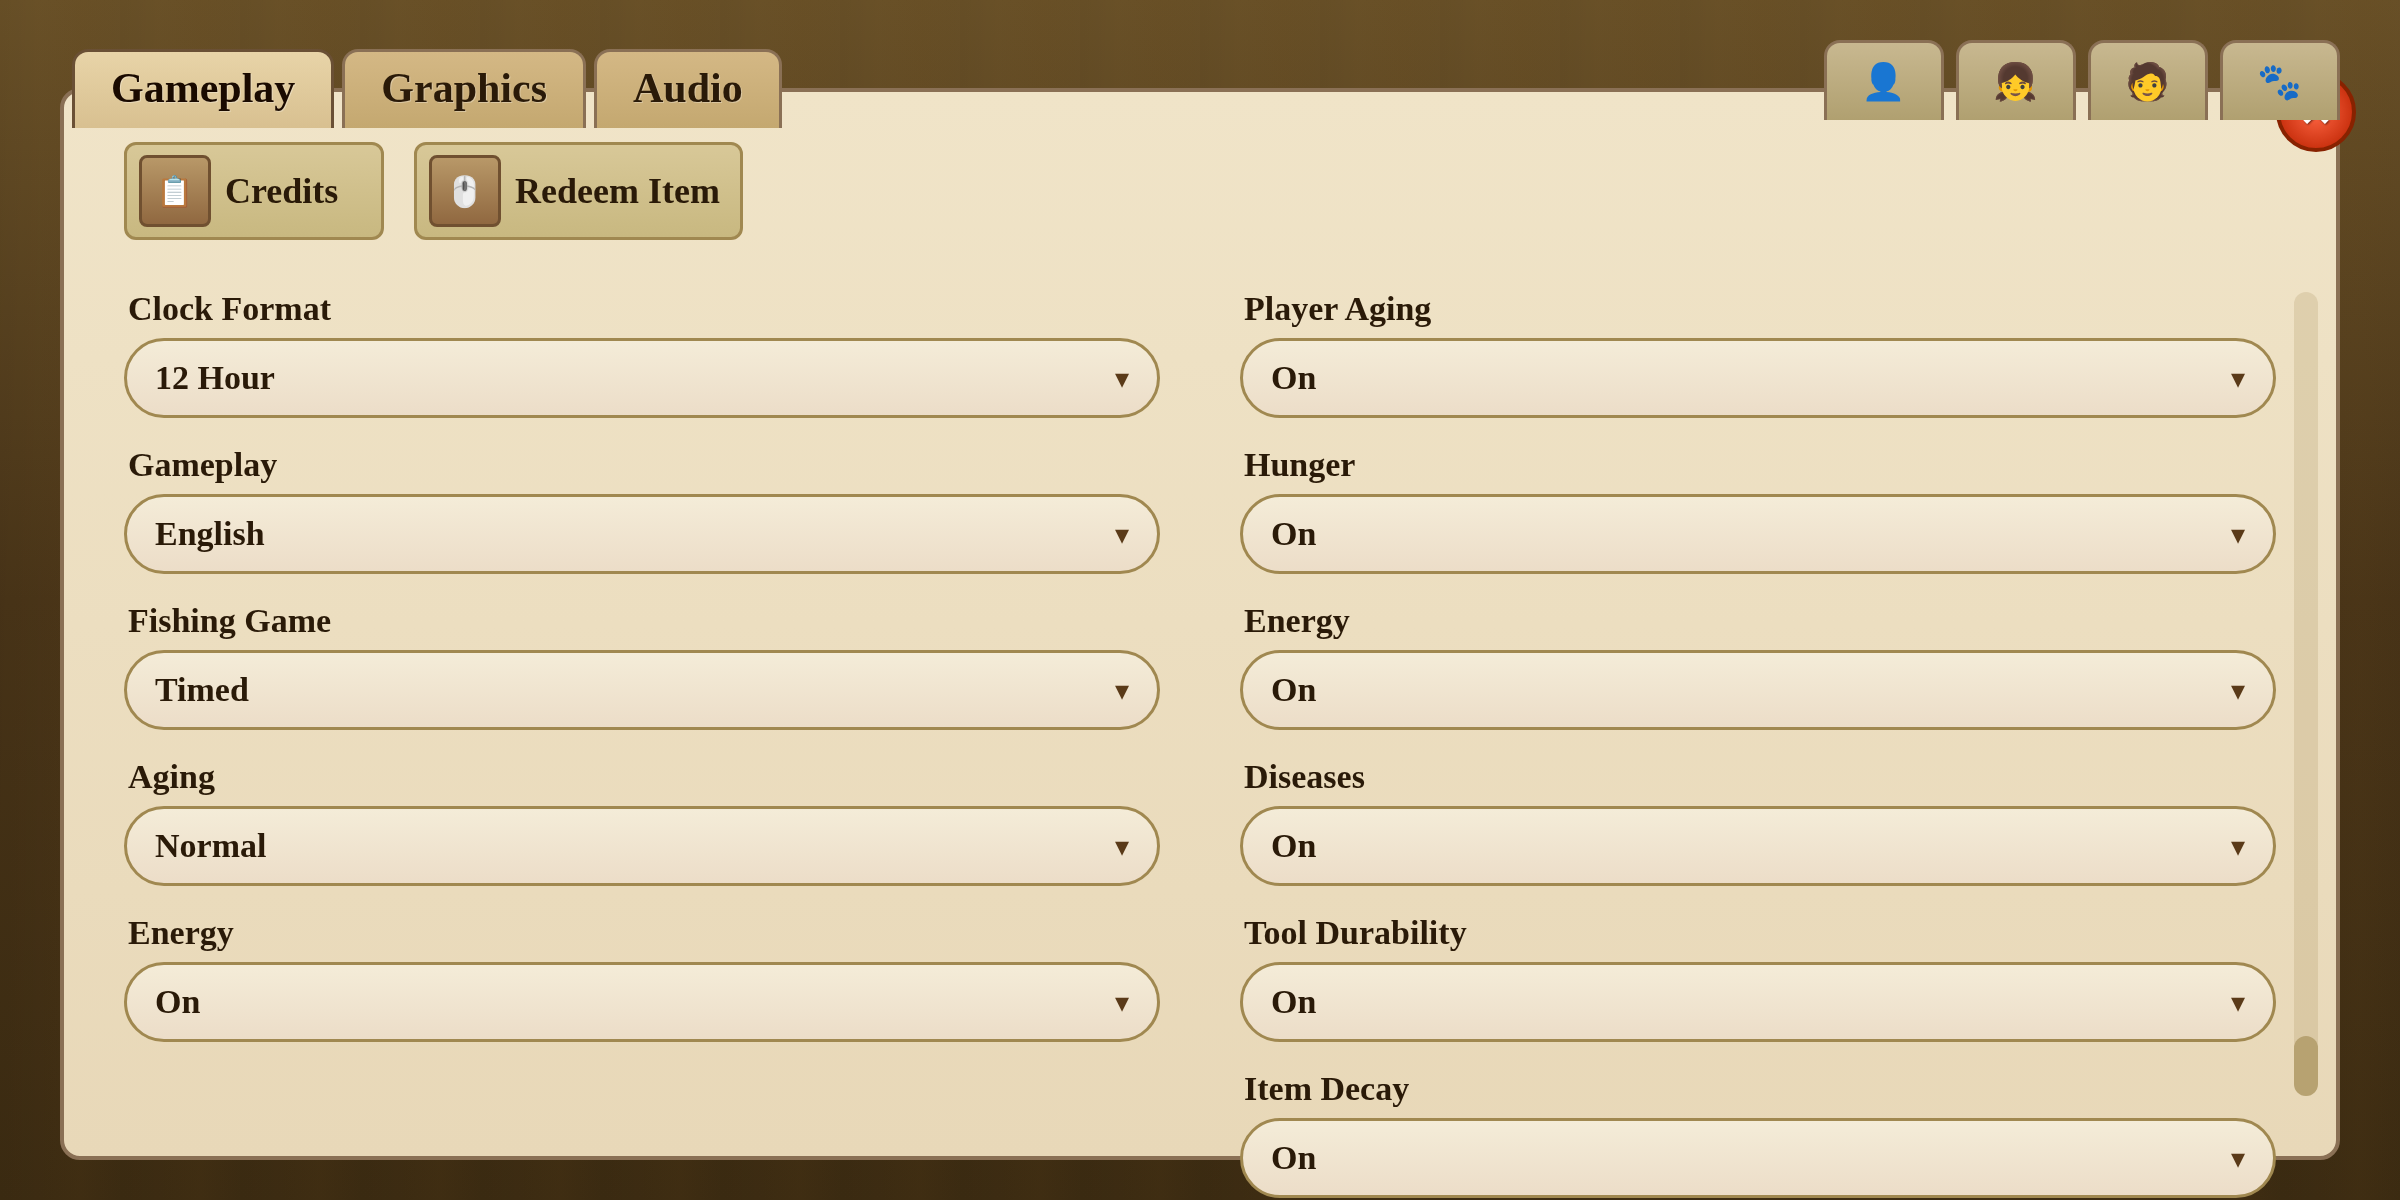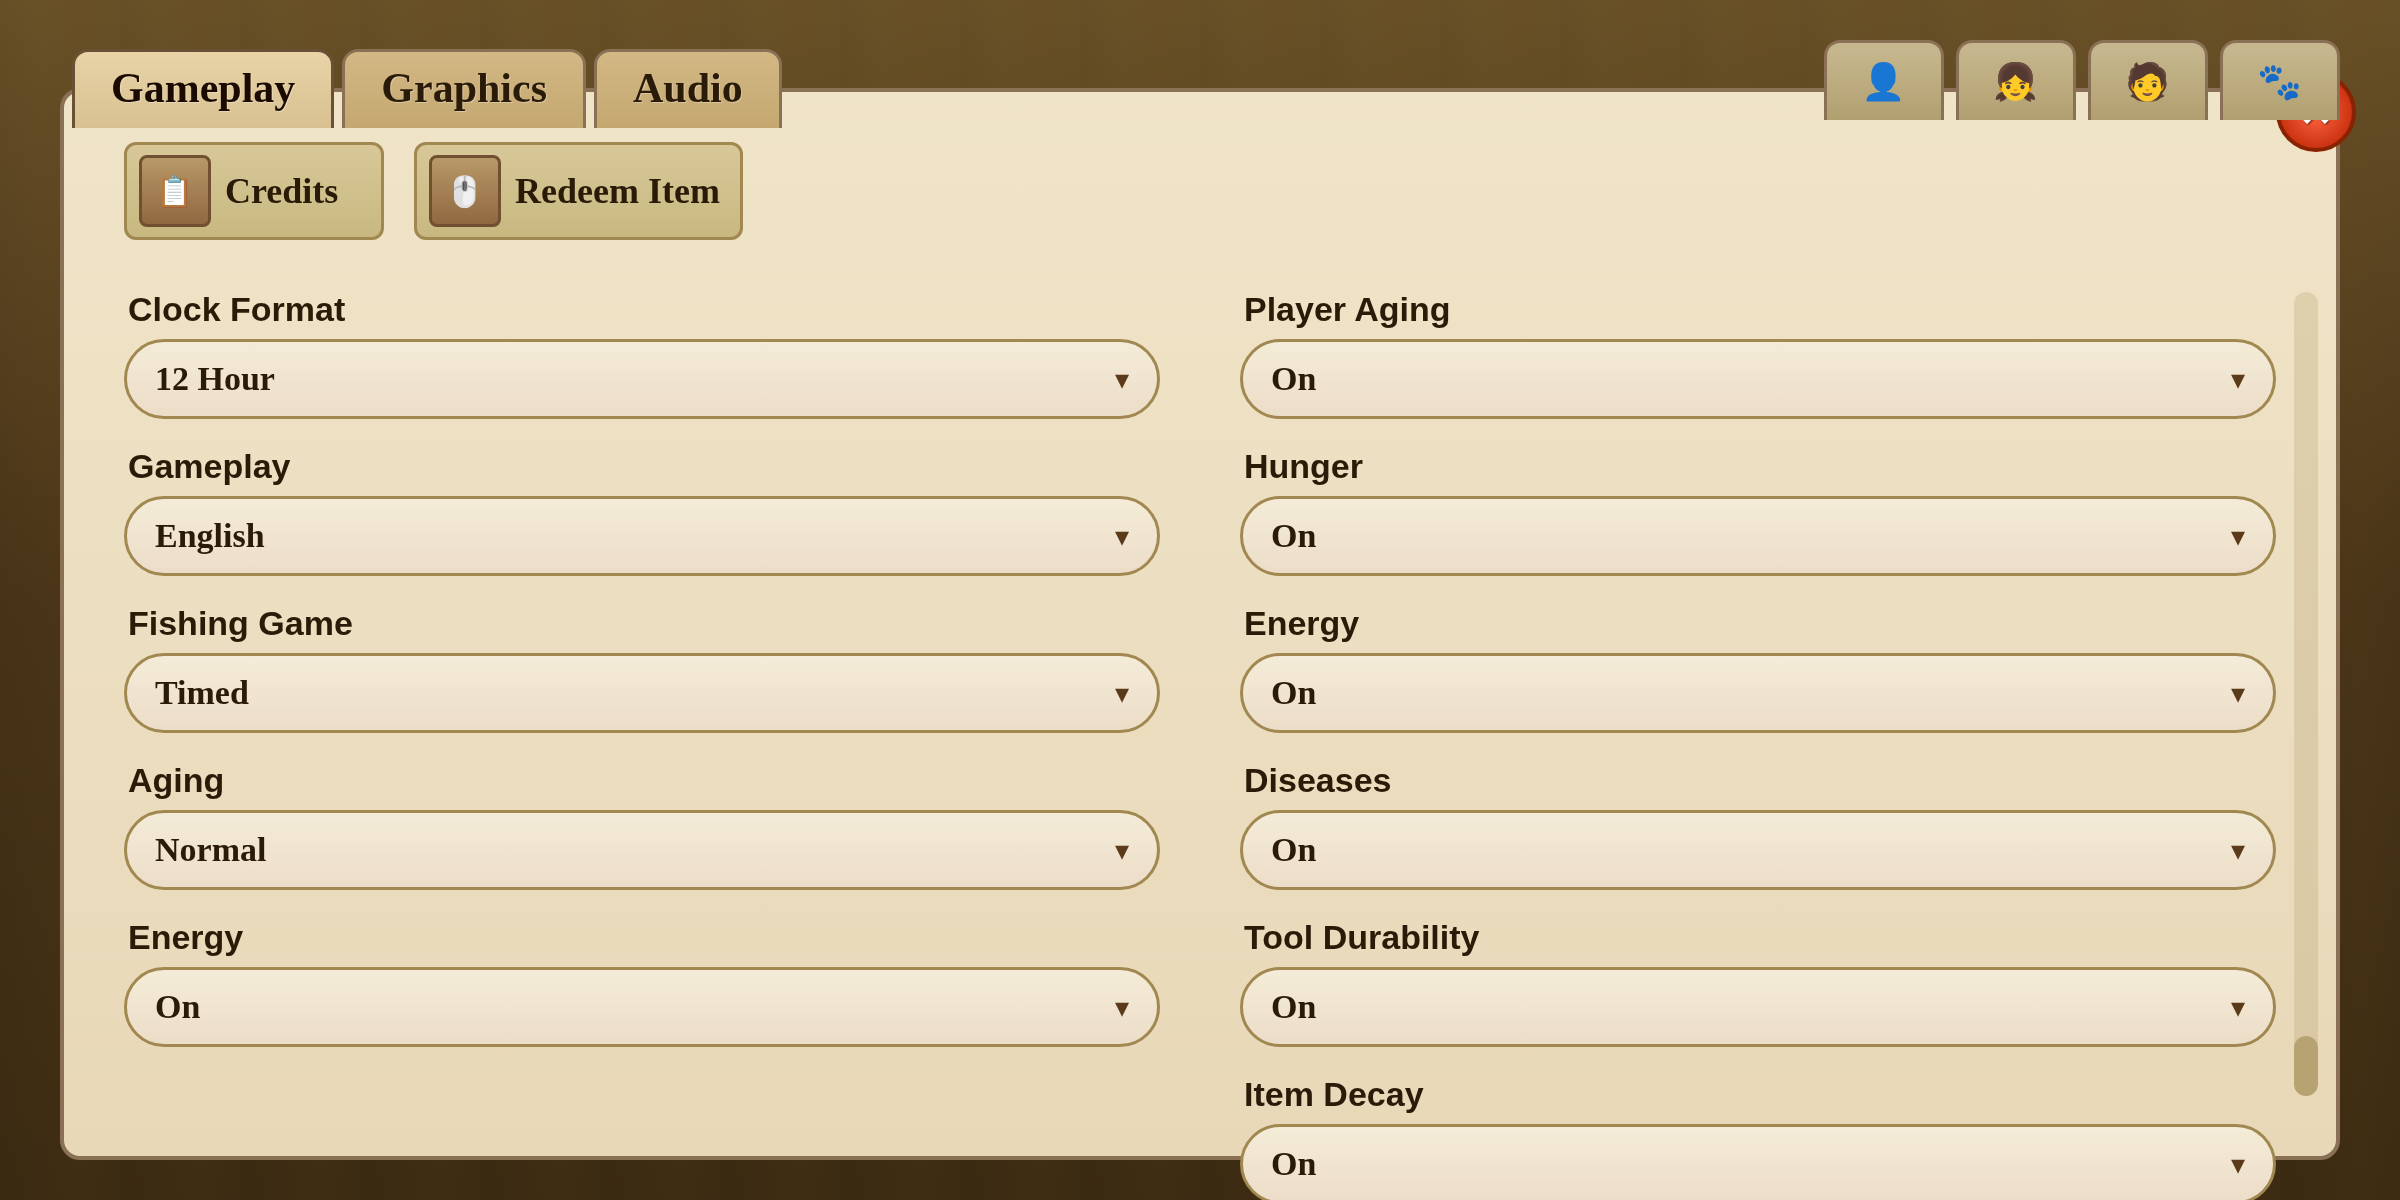--- a/index.html
+++ b/index.html
@@ -184,21 +184,21 @@
     .setting-group {
       display: flex;
       flex-direction: column;
       gap: 10px;
     }
 
     .setting-label {
       font-size: 34px;
       font-weight: bold;
       color: #2a1a08;
-      font-family: Liberation Sans, sans-serif;
+      font-family: Liberation Serif, serif;
       padding-left: 4px;
     }
 
     .setting-dropdown {
       display: flex;
       align-items: center;
       justify-content: space-between;
       background: linear-gradient(180deg, #f4ecd8 0%, #ecddc8 100%);
       border: 3px solid #a08850;
       border-radius: 40px;

